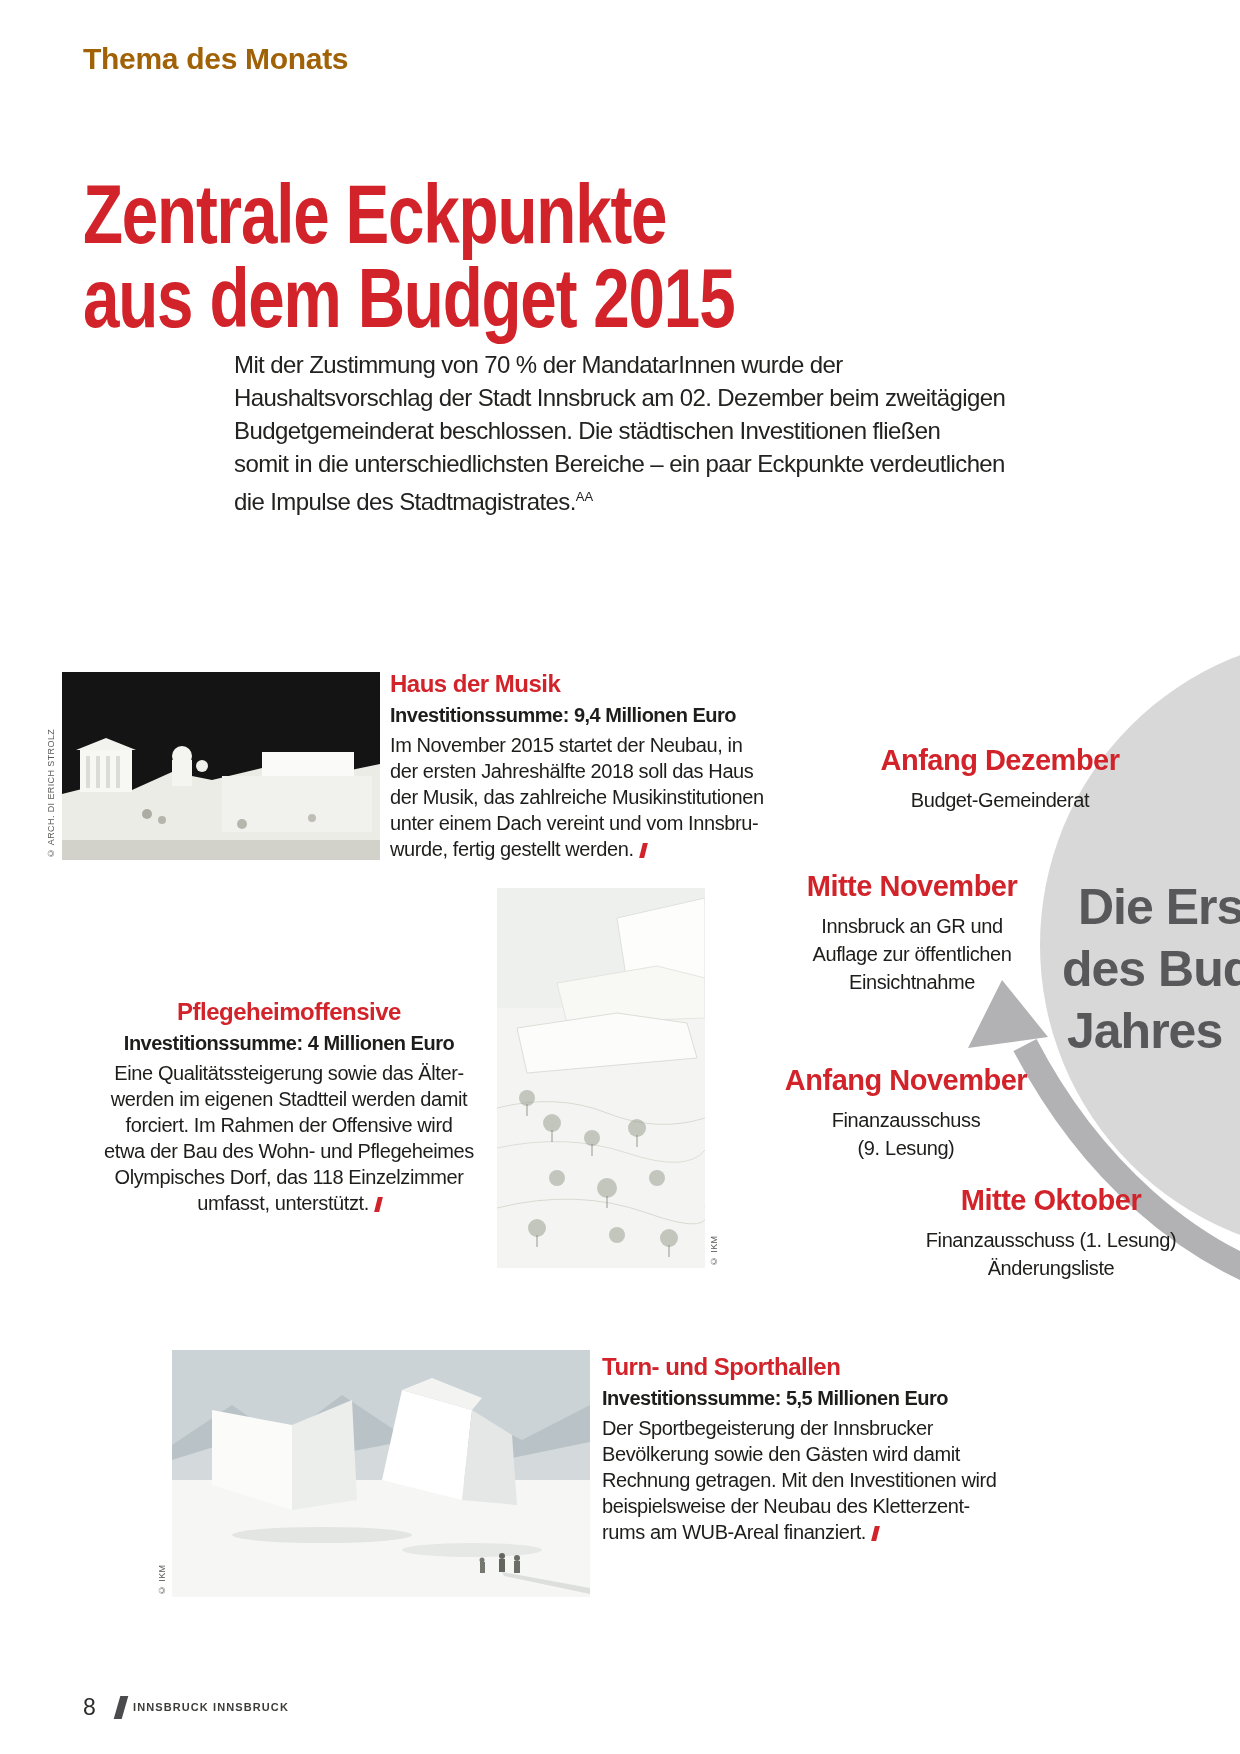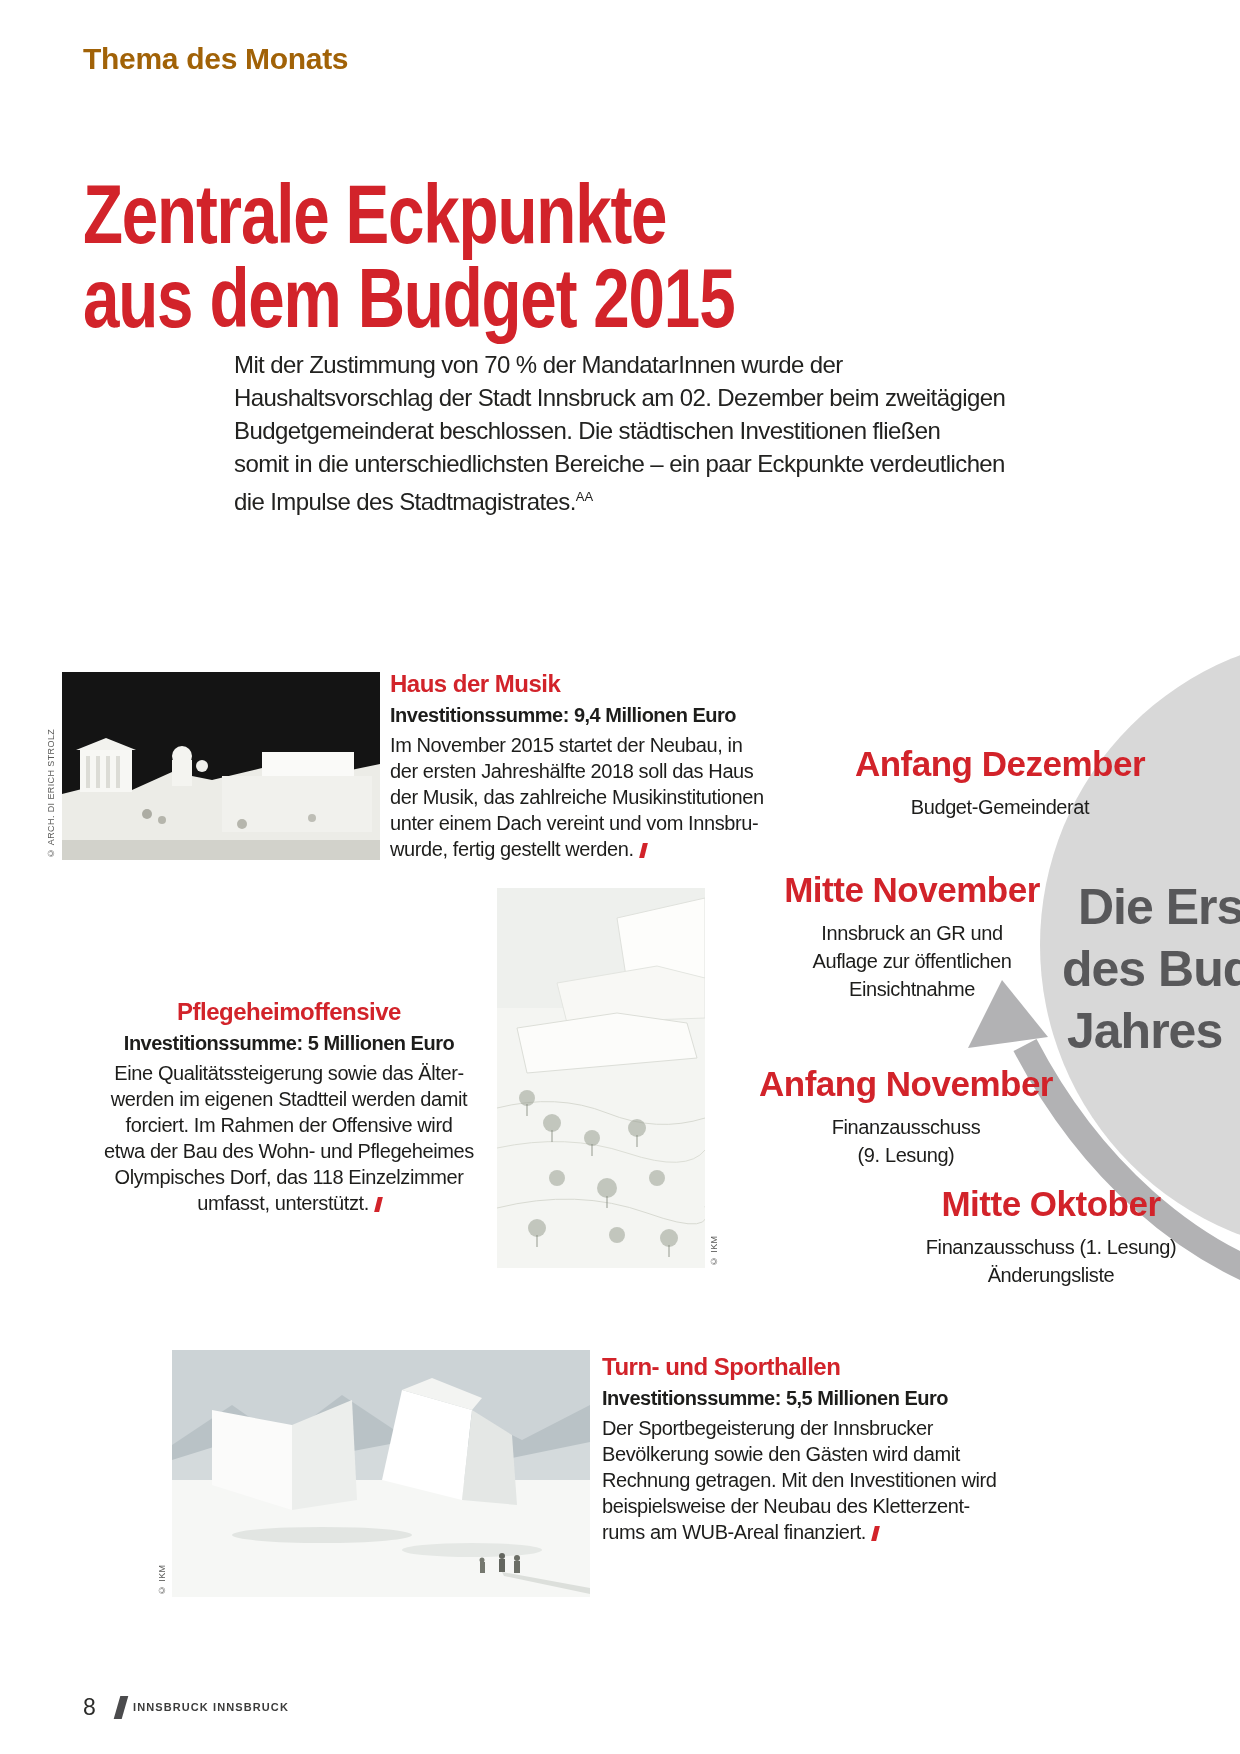--- a/index.html
+++ b/index.html
@@ -42,21 +42,21 @@
 
   .credit {
     position:absolute; writing-mode:vertical-rl; transform:rotate(180deg);
     font-size:9px; letter-spacing:0.4px; color:#5a5a58; white-space:nowrap;
   }
   .s1-credit { left:46px;  top:672px;  height:186px; }
   .s2-credit { left:709px; top:1082px; height:184px; }
   .s3-credit { left:157px; top:1410px; height:185px; }
 
   .t-box { position:absolute; width:300px; text-align:center; z-index:2; }
-  .t-title { font-size:35px; font-weight:700; color:var(--accent,#d2232a); letter-spacing:-0.5px; }
+  .t-title { font-size:29px; font-weight:700; color:var(--accent,#d2232a); letter-spacing:-0.5px; }
   .t-sub   { font-size:20px; line-height:28px; color:#1d1d1b; letter-spacing:-0.4px;text-align:center; }
   .t1 { left:850px; top:744px; }
   .t2 { left:762px; top:870px; }
   .t3 { left:756px; top:1064px; }
   .t4 { left:901px; top:1184px; }
   .t-title { margin-bottom:9px; }
 
   .cycle-svg { left:940px; top:600px; width:300px; height:700px; z-index:0; }
   .circle-line {
     position:absolute; z-index:1; font-size:50px; font-weight:700;
@@ -156,21 +156,21 @@
     <div class="t-sub">(9. Lesung)</div>
   </div>
   <div class="t-box t4">
     <div class="t-title">Mitte Oktober</div>
     <div class="t-sub">Finanzausschuss (1. Lesung)</div>
     <div class="t-sub">Änderungsliste</div>
   </div>
 
   <div class="abs s2-text">
     <div class="sec-heading">Pflegeheimoffensive</div>
-    <div class="sec-invest">Investitionssumme: 5 Millionen Euro</div>
+    <div class="sec-invest">Investitionssumme: 4 Millionen Euro</div>
     <div class="sec-line">Eine Qualitätssteigerung sowie das Älter-</div>
     <div class="sec-line">werden im eigenen Stadtteil werden damit</div>
     <div class="sec-line">forciert. Im Rahmen der Offensive wird</div>
     <div class="sec-line">etwa der Bau des Wohn- und Pflegeheimes</div>
     <div class="sec-line">Olympisches Dorf, das 118 Einzelzimmer</div>
     <div class="sec-line"><span>umfasst, unterstützt.</span><span class="endmark"></span></div>
   </div>
 
   <div class="photo s2-photo">
     <svg width="208" height="380" viewBox="0 0 208 380">

